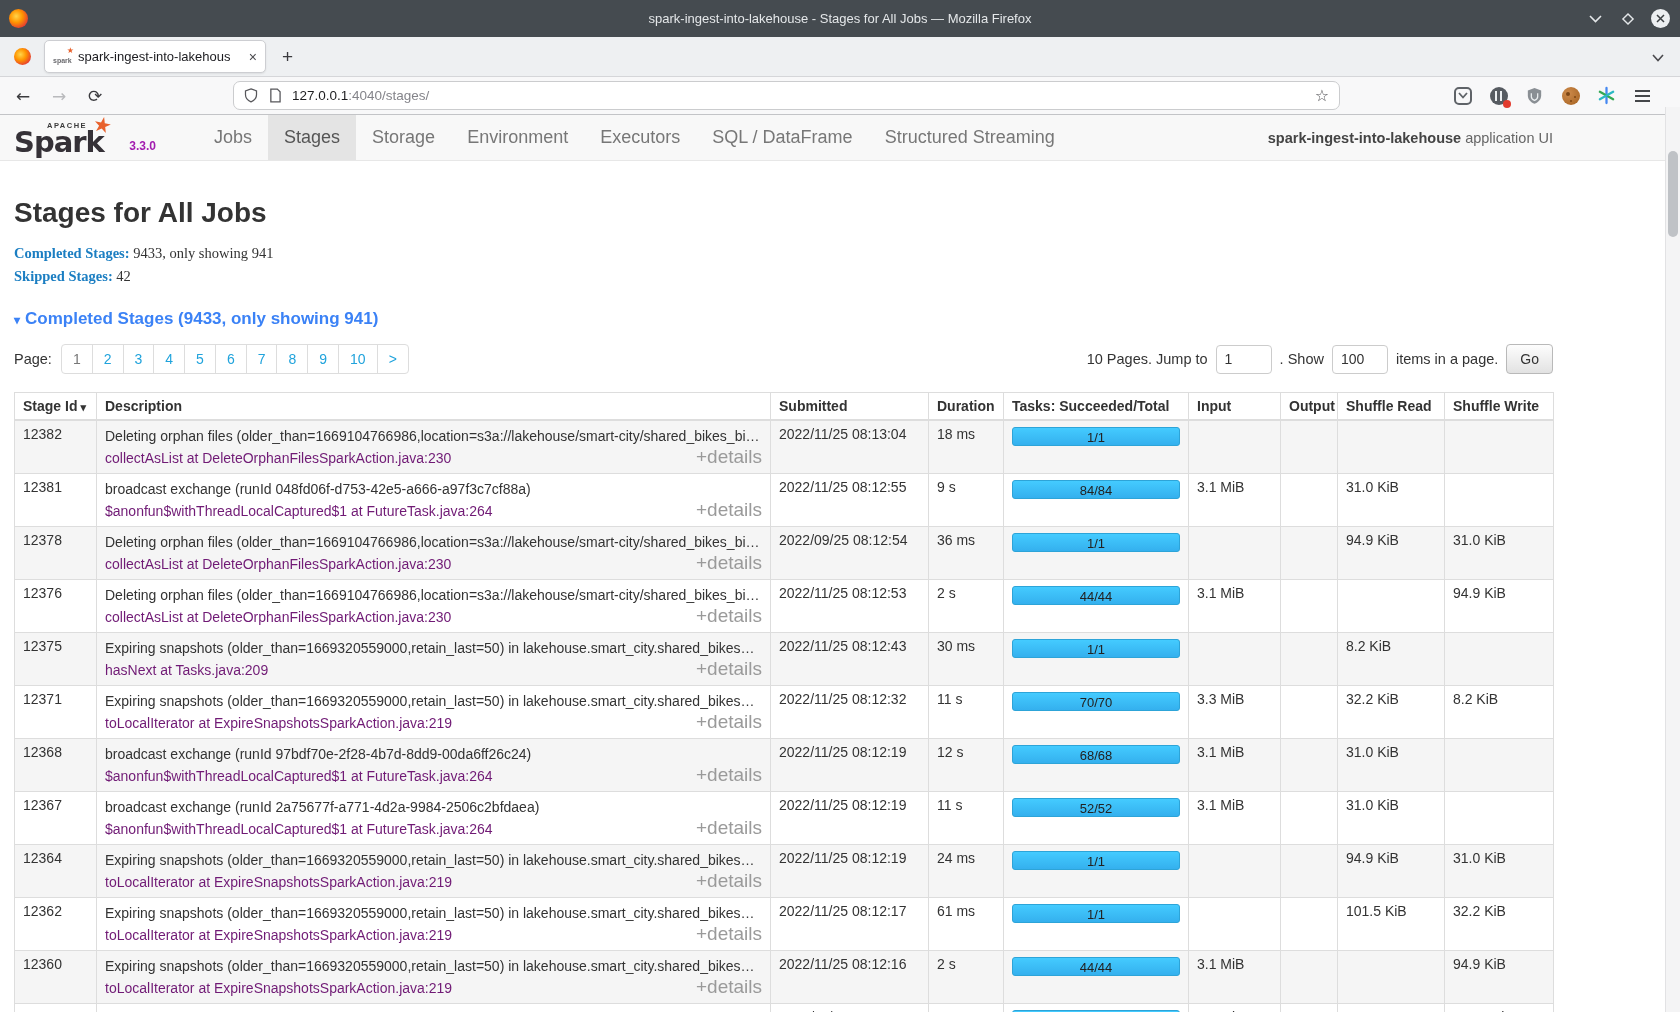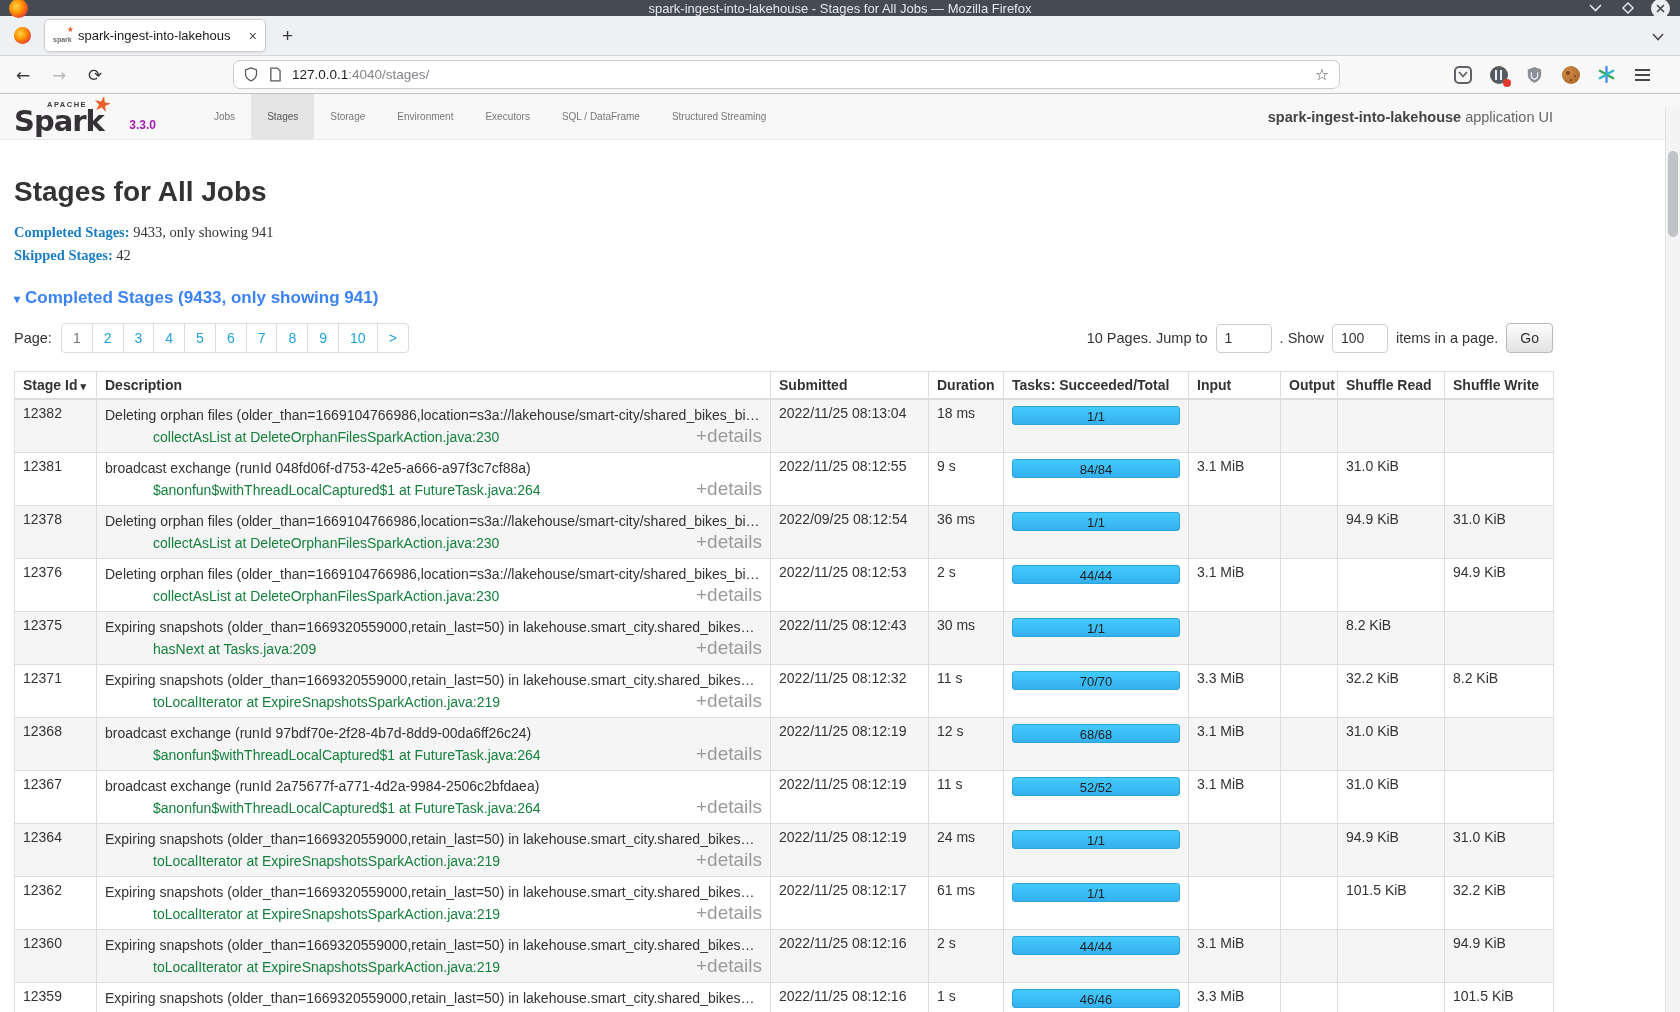--- a/index.html
+++ b/index.html
@@ -1,19 +1,19 @@
 <!DOCTYPE html>
 <html><head>
 <meta charset="utf-8">
 <style>
   * { margin:0; padding:0; box-sizing:border-box; }
   html,body { width:1680px; height:1012px; overflow:hidden; font-family:"Liberation Sans",sans-serif; background:#fff; }
 
   
-  .titlebar { height:16px; background:#454b50; display:flex; align-items:center; position:relative; }
+  .titlebar { height:37px; background:#454b50; display:flex; align-items:center; position:relative; }
   .ff-logo { width:19px; height:19px; border-radius:50%; margin-left:9px;
              background:radial-gradient(circle at 38% 38%, #ffd54a 0%, #ff9500 38%, #e8452c 72%, #b5007f 100%); }
   .win-title { position:absolute; left:0; right:0; text-align:center; color:#e4e7e9; font-size:13px; pointer-events:none; }
   .win-controls { margin-left:auto; display:flex; align-items:center; gap:13px; padding-right:10px; }
   .wc { width:20px; height:20px; display:flex; align-items:center; justify-content:center; }
   .wc svg { display:block; }
   .wc-close { background:#eceff1; border-radius:50%; width:19px; height:19px; }
 
   .tabbar { height:40px; background:#eef0f2; display:flex; align-items:center; border-bottom:1px solid #d5d6d9; }
   .ff-mini { width:17px; height:17px; border-radius:50%; margin:0 13px 0 14px;
@@ -53,21 +53,21 @@
   .hamburger span { width:15px; height:2px; background:#45474a; }
 
   
   .navbar { height:46px; background:#f8f8f8; border-bottom:1px solid #e7e7e7; display:flex; align-items:stretch;gap:32px; }
   .spark-logo { position:relative; width:112px; margin-left:14px; flex:none; }
   .logo-apache { position:absolute; top:6px; left:33px; font-size:7.5px; letter-spacing:1.5px; font-weight:bold; color:#3a3a3a; }
   .logo-word { position:absolute; bottom:1px; left:0; font-size:29px; font-weight:bold; color:#353137; letter-spacing:-1px; font-family:"DejaVu Sans",sans-serif; }
   .logo-star { position:absolute; top:-2px; right:14px; font-size:21px; color:#e8622d; transform:rotate(12deg); }
   .logo-ver { position:absolute; bottom:7px; right:-30px; font-size:12px; font-weight:bold; color:#a21caf; }
   .nav-items { display:flex; margin-left:40px; }
-  .nav-item { display:flex; align-items:center; padding:0 16px; font-size:10px; color:#777; cursor:pointer; }
+  .nav-item { display:flex; align-items:center; padding:0 16px; font-size:18px; color:#777; cursor:pointer; }
   .nav-item.active { background:#e4e4e4; color:#555; }
   .app-id { margin-left:auto; display:flex; align-items:center; padding-right:127px; font-size:14.5px; color:#666; white-space:nowrap; }
   .app-id b { color:#444; margin-right:4px; }
 
   
   .content { padding:0 127px 0 14px; }
   .page-title { font-size:28px; font-weight:bold; color:#333; margin:36px 0 13px; }
   .summary { list-style:none;font-family:Liberation Serif, serif; }
   .summary li { font-size:14.5px; color:#333; line-height:23px; }
   .summary .lbl { font-weight:bold; color:#1b7ec2; }
@@ -86,21 +86,21 @@
             background:linear-gradient(#fdfdfd,#e2e2e2); cursor:pointer; }
 
   
   table.stages { border-collapse:collapse; table-layout:fixed; width:1539px; font-size:14px; color:#333; }
   .stages th { border:1px solid #ddd; border-bottom:2px solid #ddd; padding:5px 8px; text-align:left; font-weight:bold; font-size:14px; }
   .stages td { border:1px solid #ddd; padding:5px 8px; vertical-align:top; height:51px; }
   .stages tbody tr:nth-child(odd) { background:#f5f5f5; }
   .sort-arrow { font-size:11px; margin-left:3px; }
   .d1 { line-height:21px; white-space:nowrap; overflow:hidden; text-overflow:ellipsis; }
   .d2 { line-height:20px; display:flex; justify-content:space-between; align-items:baseline; }
-  .stage-link { color:#15803d; text-decoration:none;margin-left:48px; }
+  .stage-link { color:#701a75; text-decoration:none; }
   .details { color:#9a9a9a; font-size:19px; cursor:pointer; }
   .bar { height:19px; line-height:19px; border-radius:3px; text-align:center; font-size:13px; color:#222;
          background:linear-gradient(#44cbff,#34b0ee); border:1px solid #2da4d8; margin-top:1px; }
 
   
   .scrollbar { position:fixed; top:107px; right:0; width:15px; height:905px; background:#f4f4f5; border-left:1px solid #e2e2e4; }
   .scroll-thumb { position:absolute; top:44px; left:2px; width:10px; height:86px; border-radius:6px; background:#bfc2c6; }
 </style>
 </head>
 <body>

